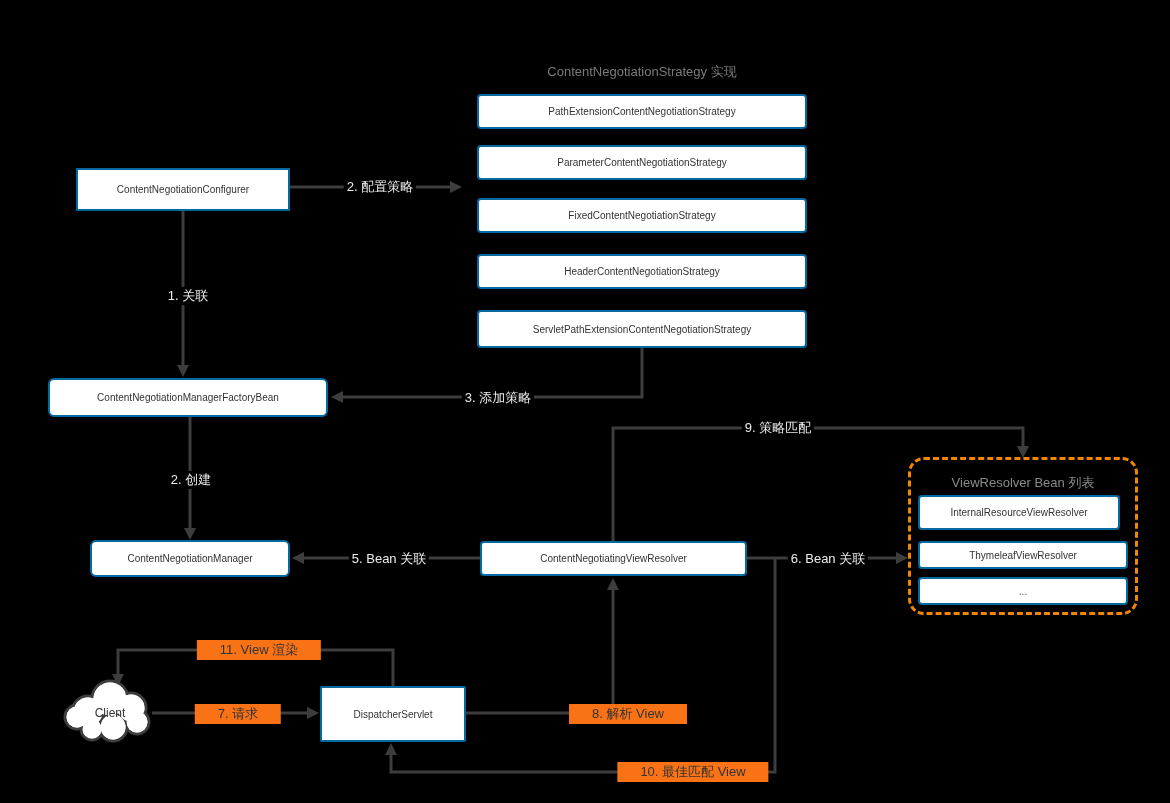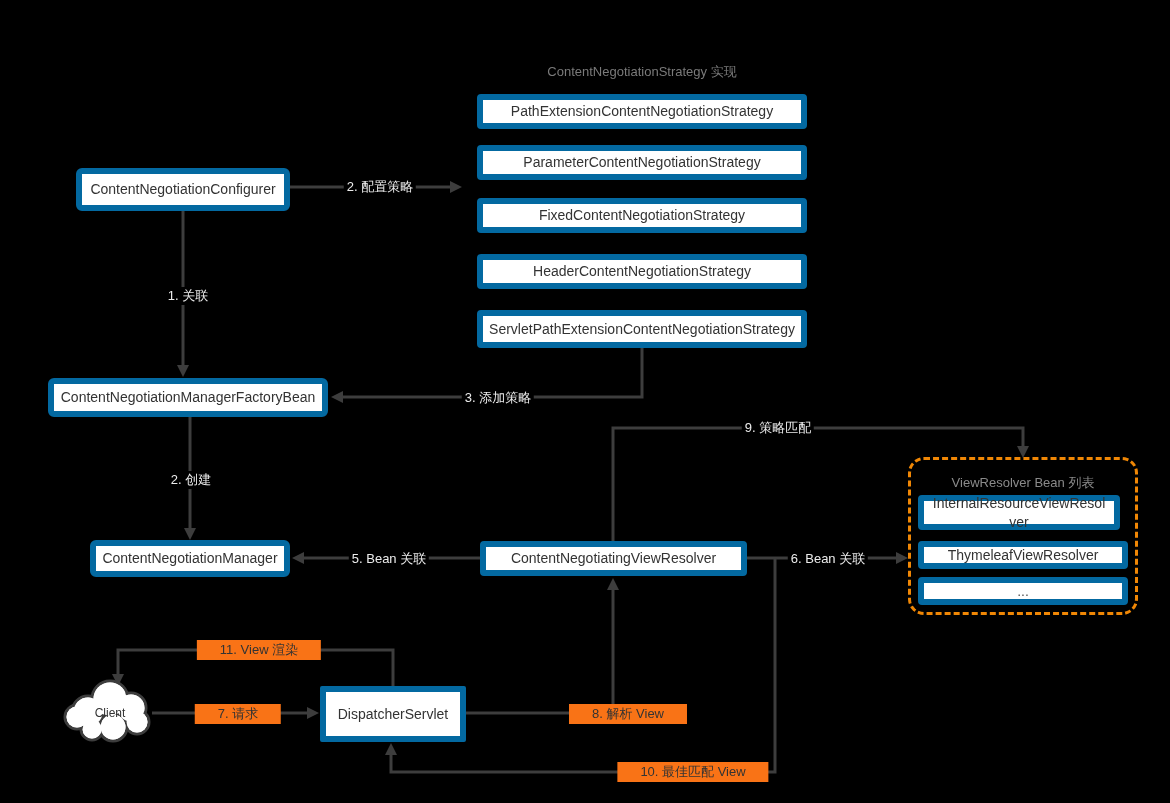--- a/index.html
+++ b/index.html
@@ -3,43 +3,43 @@
 <meta charset="utf-8">
 <style>
   html,body{margin:0;padding:0;background:#000;}
   .stage{position:relative;width:1170px;height:803px;background:#000000;
          font-family:"Liberation Sans",sans-serif;overflow:hidden;}
   svg.wires{position:absolute;left:0;top:0;z-index:1;}
   .wire{stroke:#3d3d3d;stroke-width:3;fill:none;}
   .ahead{fill:#3d3d3d;stroke:none;}
   .cloud-stroke circle{fill:#ffffff;stroke:#3d3d3d;stroke-width:3;}
   .cloud-fill circle{fill:#ffffff;stroke:none;}
-  .box{position:absolute;z-index:2;background:#ffffff;border:6px solid #0369a1;
-       border-radius:4px;color:#333333;font-size:14px;line-height:1.3;
+  .box{position:absolute;z-index:2;background:#ffffff;border:2px solid #0369a1;
+       border-radius:4px;color:#333333;font-size:10px;line-height:1.3;
        display:flex;align-items:center;justify-content:center;text-align:center;
        box-sizing:border-box;padding:2px 6px;word-break:break-all;}
   .gtitle{position:absolute;z-index:2;transform:translate(-50%,-50%);
           color:#7a7a7a;font-size:13px;white-space:nowrap;}
   .elabel{position:absolute;z-index:3;transform:translate(-50%,-50%);
           font-size:13px;white-space:nowrap;padding:0 3px;}
   .elabel.dark{background:#000000;color:#ececec;}
   .elabel.light{background:#f97316;color:#333333;padding:1px 23px;}
   .dashed{position:absolute;z-index:2;border:3px dashed #f08705;border-radius:16px;
           box-sizing:border-box;background:transparent;}
   .cloud-text{position:absolute;z-index:2;transform:translate(-50%,-50%);
               color:#333333;font-size:12px;}
   
   #s1{left:477px;top:94px;width:330px;height:35px}
   #s2{left:477px;top:145px;width:330px;height:35px}
   #s3{left:477px;top:198px;width:330px;height:35px}
   #s4{left:477px;top:254px;width:330px;height:35px}
   #s5{left:477px;top:310px;width:330px;height:38px}
   #stitle{left:642px;top:72px}
   
-  #configurer{left:76px;top:168px;width:214px;height:43px;border-radius:6px}
+  #configurer{left:76px;top:168px;width:214px;height:43px;border-radius:0}
   #factory{left:48px;top:378px;width:280px;height:39px;border-radius:6px}
   #manager{left:90px;top:540px;width:200px;height:37px;border-radius:6px}
   #viewresolver{left:480px;top:541px;width:267px;height:35px}
   #dispatcher{left:320px;top:686px;width:146px;height:56px;border-radius:2px}
   
   #resolver-group{left:908px;top:457px;width:230px;height:158px}
   #rtitle{left:1023px;top:483px;color:#8a8a8a}
   #r1{left:918px;top:495px;width:202px;height:35px}
   #r2{left:918px;top:541px;width:210px;height:28px}
   #r3{left:918px;top:577px;width:210px;height:28px;color:#555555}

